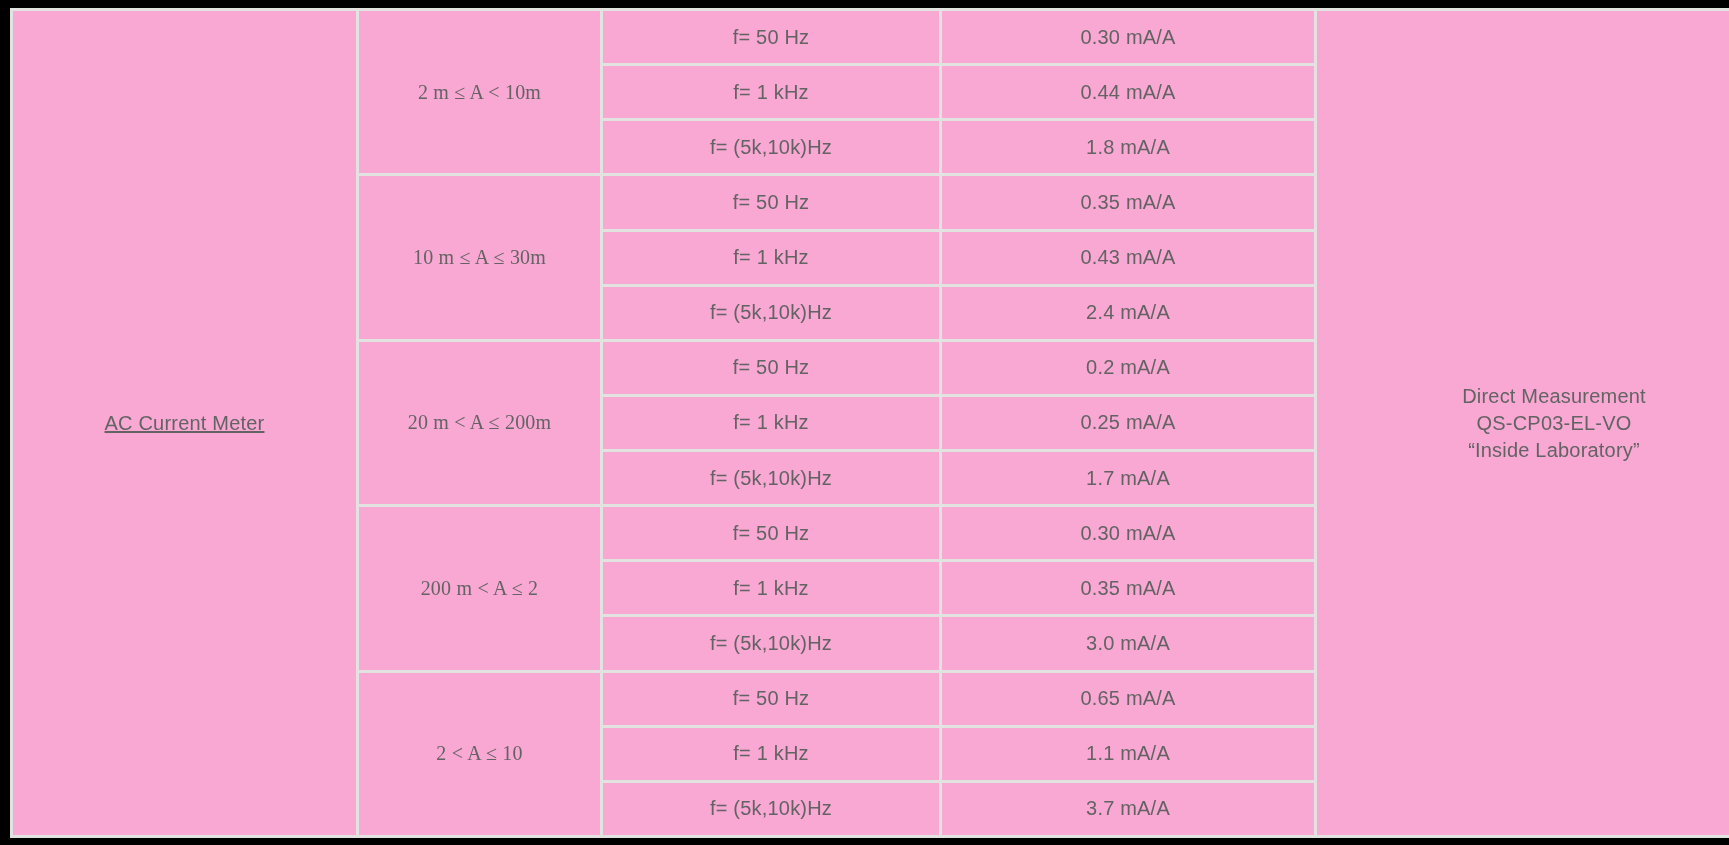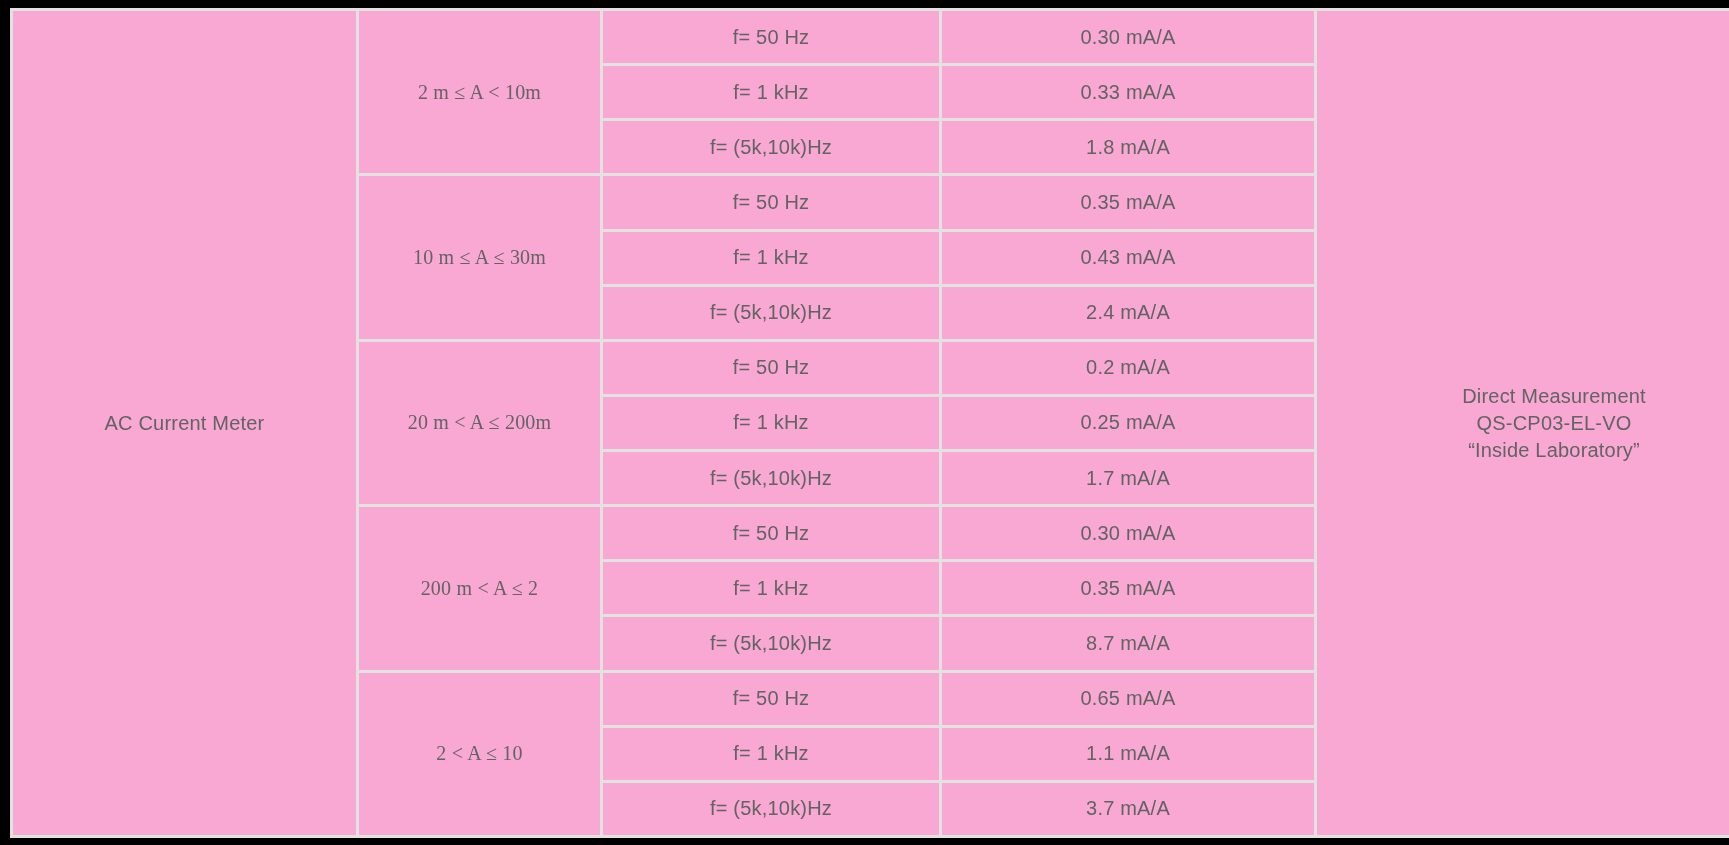--- a/index.html
+++ b/index.html
@@ -37,21 +37,21 @@
     background: #f9a8d4;
     color: #636363;
     text-align: center;
     vertical-align: middle;
     font-size: 20px;
     line-height: 1.35;
     letter-spacing: 0.2px;
     padding: 4px 6px;
     font-weight: 400;
   }
-  td.col-instrument { width: 331px; }
+  td.col-instrument { width: 331px; text-decoration: underline; }
   td.col-range      { width: 229px; }
   td.col-freq       { width: 324px; }
   td.col-value      { width: 360px; }
   td.col-method     { width: 462px; border-right: none; }
 
   td.instrument-cell {
     border-left: none;
     border-top: none;
     border-bottom: none;
     font-size: 21px;
@@ -90,21 +90,21 @@
           <td class="col-method method-cell" rowspan="15">
             <div class="method-lines">
               <span>Direct Measurement</span>
               <span>QS-CP03-EL-VO</span>
               <span>“Inside Laboratory”</span>
             </div>
           </td>
         </tr>
         <tr>
           <td class="col-freq freq-cell">f= 1 kHz</td>
-          <td class="col-value value-cell">0.33 mA/A</td>
+          <td class="col-value value-cell">0.44 mA/A</td>
         </tr>
         <tr>
           <td class="col-freq freq-cell">f= (5k,10k)Hz</td>
           <td class="col-value value-cell">1.8 mA/A</td>
         </tr>
         <tr class="group-start">
           <td class="col-range range-cell" rowspan="3">10 m ≤ A ≤ 30m</td>
           <td class="col-freq freq-cell">f= 50 Hz</td>
           <td class="col-value value-cell">0.35 mA/A</td>
         </tr>
@@ -133,21 +133,21 @@
           <td class="col-range range-cell" rowspan="3">200 m &lt; A ≤ 2</td>
           <td class="col-freq freq-cell">f= 50 Hz</td>
           <td class="col-value value-cell">0.30 mA/A</td>
         </tr>
         <tr>
           <td class="col-freq freq-cell">f= 1 kHz</td>
           <td class="col-value value-cell">0.35 mA/A</td>
         </tr>
         <tr>
           <td class="col-freq freq-cell">f= (5k,10k)Hz</td>
-          <td class="col-value value-cell">8.7 mA/A</td>
+          <td class="col-value value-cell">3.0 mA/A</td>
         </tr>
         <tr class="group-start">
           <td class="col-range range-cell" rowspan="3">2 &lt; A ≤ 10</td>
           <td class="col-freq freq-cell">f= 50 Hz</td>
           <td class="col-value value-cell">0.65 mA/A</td>
         </tr>
         <tr>
           <td class="col-freq freq-cell">f= 1 kHz</td>
           <td class="col-value value-cell">1.1 mA/A</td>
         </tr>

